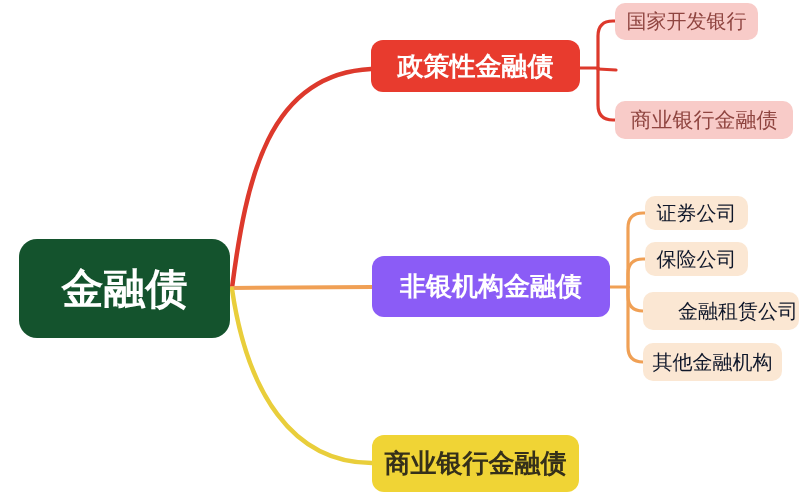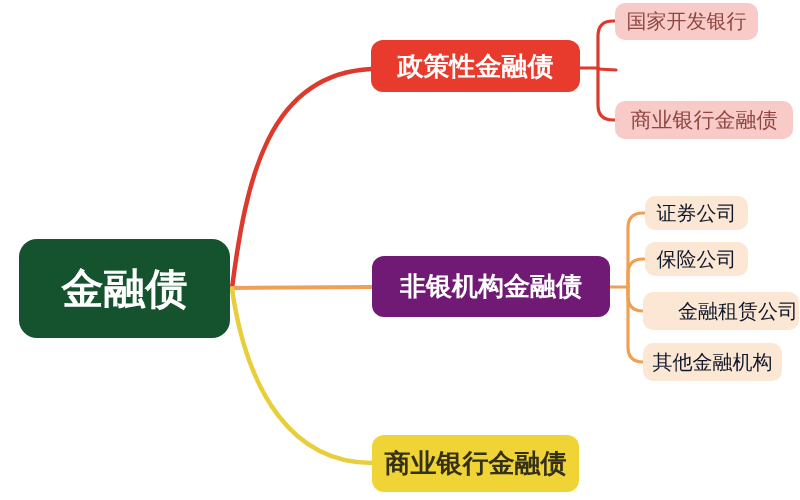--- a/index.html
+++ b/index.html
@@ -11,21 +11,21 @@
   .node,.leaf{
     position:absolute;display:flex;align-items:center;justify-content:center;
     box-sizing:border-box;white-space:nowrap;
   }
   .node{font-weight:bold;border-radius:12px;}
   .root{
     left:19px;top:239px;width:211px;height:99px;
     background:#14532d;color:#ffffff;font-size:42px;border-radius:18px;
   }
   .branch-red{left:371px;top:40px;width:209px;height:52px;background:#e83b2e;color:#ffffff;font-size:26px;}
-  .branch-orange{left:372px;top:256px;width:238px;height:61px;background:#701a75;color:#ffffff;font-size:26px;}
+  .branch-orange{left:372px;top:256px;width:238px;height:61px;background:#8b5cf6;color:#ffffff;font-size:26px;}
   .branch-yellow{left:372px;top:435px;width:207px;height:57px;background:#f0d435;color:#35301a;font-size:26px;}
   .leaf{border-radius:10px;font-weight:500;}
   .leaf-red{background:#f8cbc8;color:#8f4540;font-size:20px;}
   .leaf-orange{background:#fbe7d3;color:#0f172a;font-size:20px;}
   .leaf-r1{left:615px;top:3px;width:143px;height:37px;text-align:right;}
   .leaf-r2{left:615px;top:52px;width:160px;height:37px;}
   .leaf-r3{left:615px;top:101px;width:178px;height:38px;font-size:21px;}
   .leaf-o1{left:645px;top:196px;width:103px;height:34px;}
   .leaf-o2{left:645px;top:242px;width:103px;height:34px;}
   .leaf-o3{left:643px;top:292px;width:156px;height:38px;padding-left:34px;}

